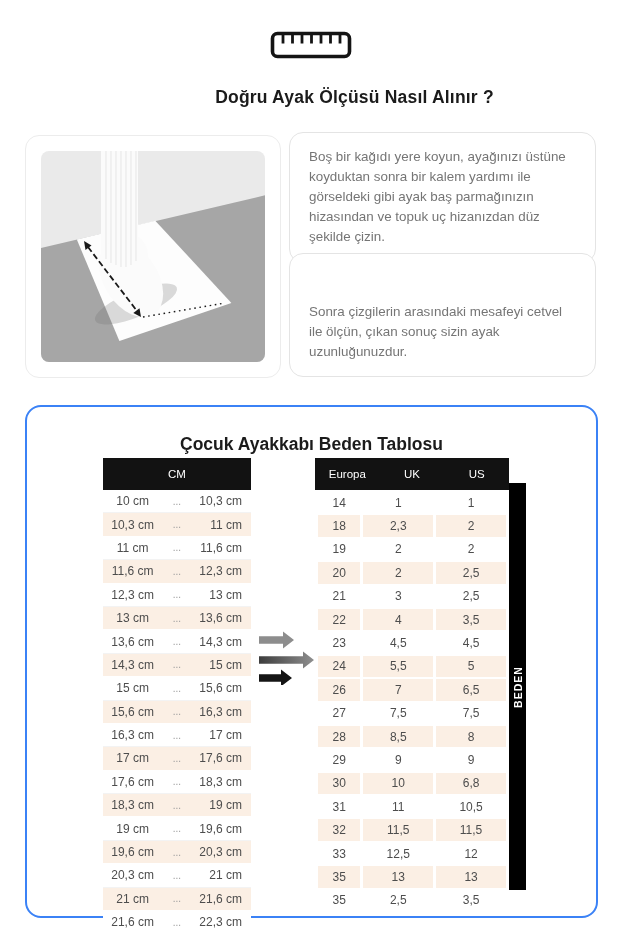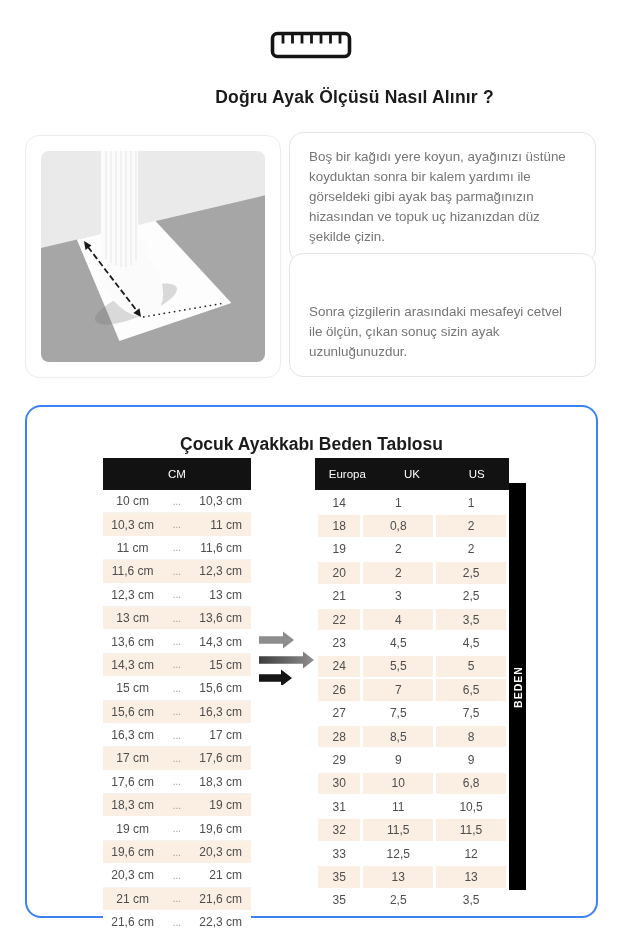--- a/index.html
+++ b/index.html
@@ -239,21 +239,21 @@
       </div>
     <table class="cv-table">
       <tbody>
           <tr>
             <td>14</td>
             <td>1</td>
             <td>1</td>
           </tr>
           <tr class="alt">
             <td>18</td>
-            <td>0,8</td>
+            <td>2,3</td>
             <td>2</td>
           </tr>
           <tr>
             <td>19</td>
             <td>2</td>
             <td>2</td>
           </tr>
           <tr class="alt">
             <td>20</td>
             <td>2</td>

